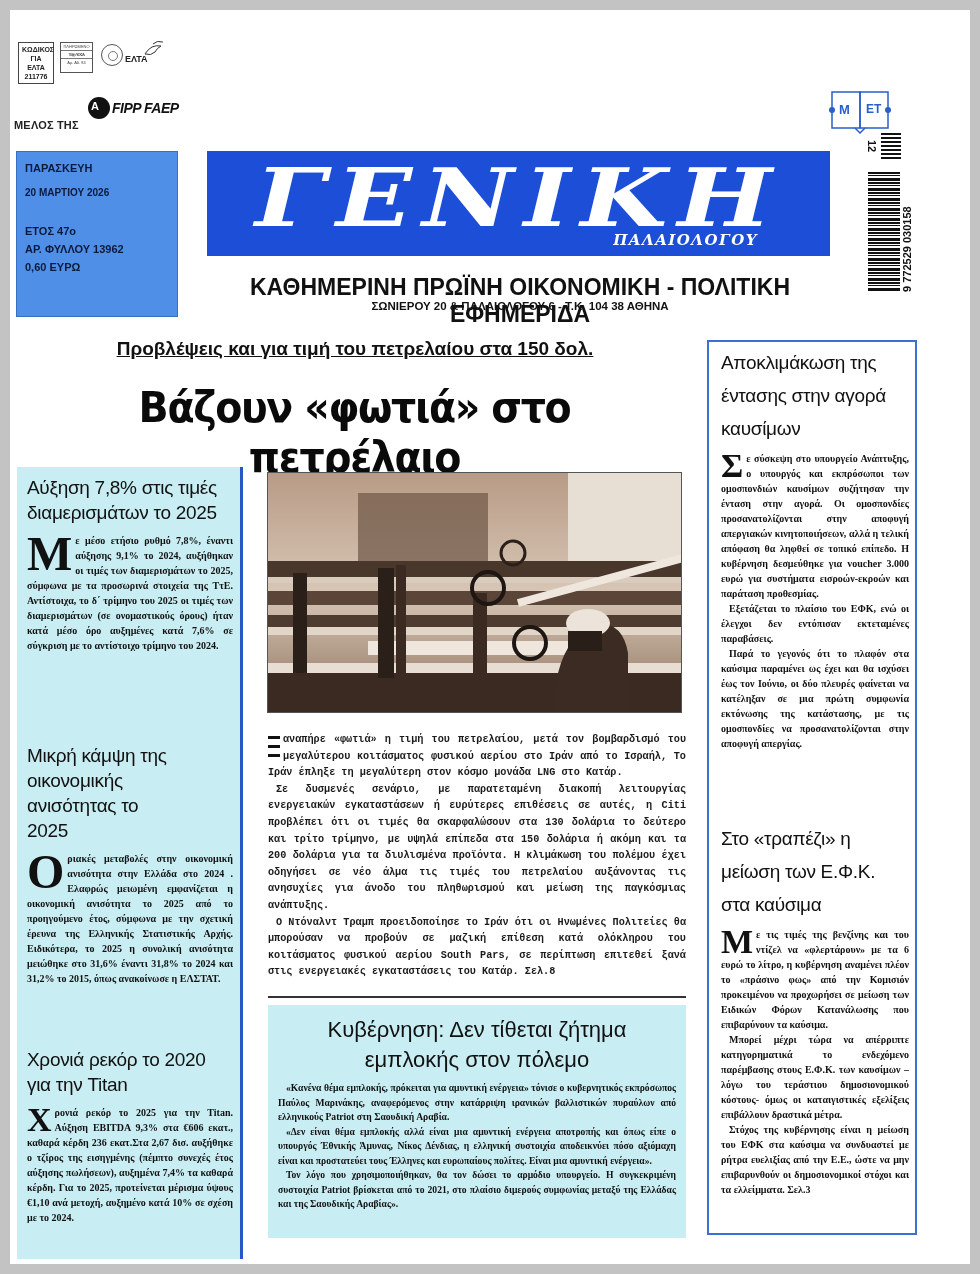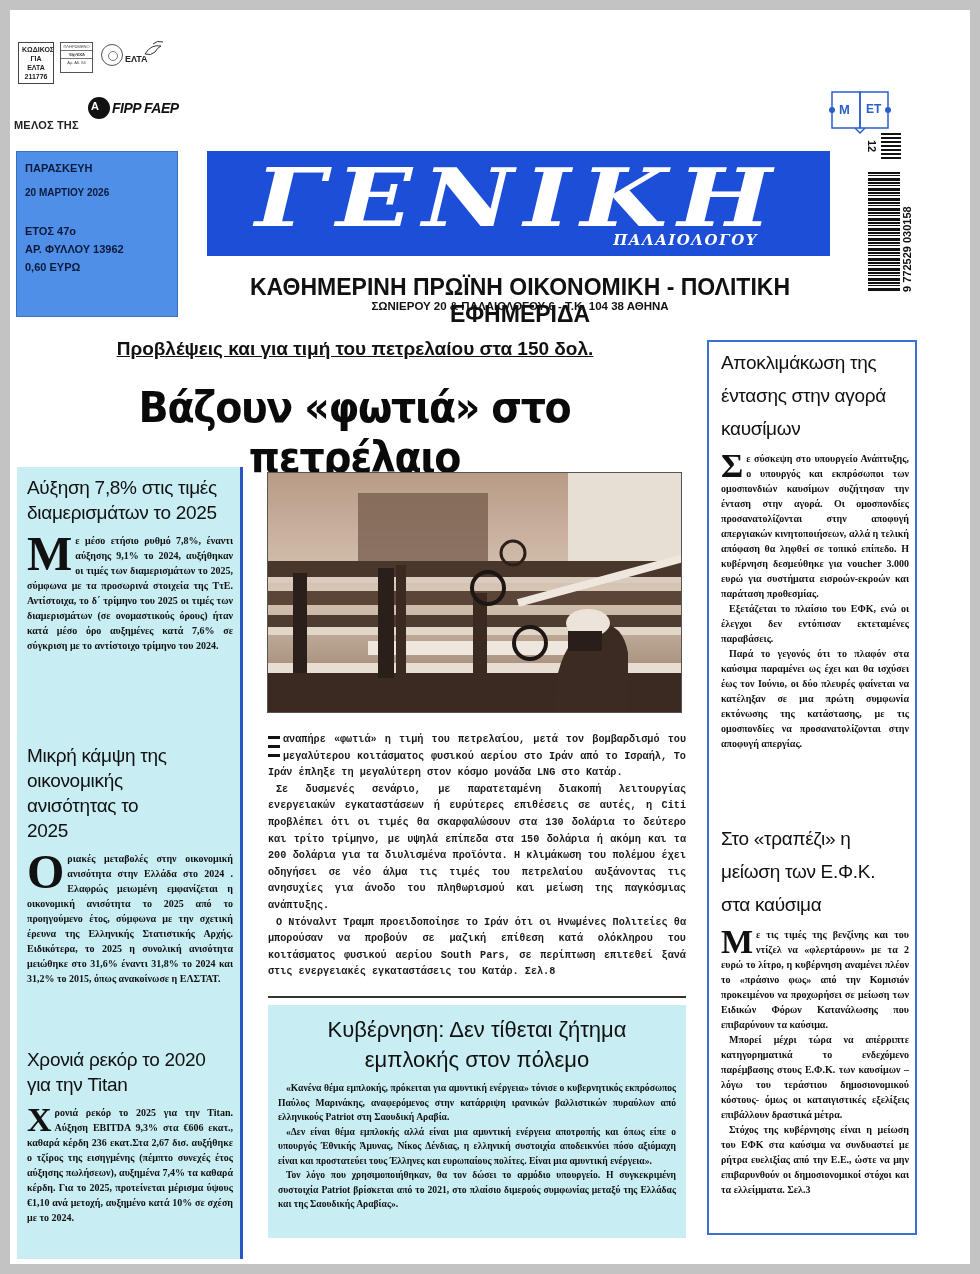--- a/index.html
+++ b/index.html
@@ -220,20 +220,20 @@
       <h3>Αποκλιμάκωση της έντασης στην αγορά καυσίμων</h3>
       <div class="serif-body">
         <p class="first"><span class="dropcap sm">Σ</span><span>ε σύσκεψη στο υπουργείο Ανάπτυξης, ο υπουργός και εκπρόσωποι των ομοσπονδιών καυσίμων συζήτησαν την ένταση στην αγορά. Οι ομοσπονδίες προσανατολίζονται στην αποφυγή απεργιακών κινητοποιήσεων, αλλά η τελική απόφαση θα ληφθεί σε τοπικό επίπεδο. Η κυβέρνηση δεσμεύθηκε για voucher 3.000 ευρώ για συστήματα εισροών-εκροών και παράταση προθεσμίας.</span></p>
         <p>Εξετάζεται το πλαίσιο του ΕΦΚ, ενώ οι έλεγχοι δεν εντόπισαν εκτεταμένες παραβάσεις.</p>
         <p>Παρά το γεγονός ότι το πλαφόν στα καύσιμα παραμένει ως έχει και θα ισχύσει έως τον Ιούνιο, οι δύο πλευρές φαίνεται να κατέληξαν σε μια πρώτη συμφωνία εκτόνωσης της κατάστασης, με τις ομοσπονδίες να προσανατολίζονται στην αποφυγή απεργίας.</p>
       </div>
     </div>
     <div class="rsec" style="top:480px;">
       <h3 style="width:170px;">Στο «τραπέζι» η μείωση των Ε.Φ.Κ. στα καύσιμα</h3>
       <div class="serif-body">
-        <p class="first"><span class="dropcap sm">Μ</span><span>ε τις τιμές της βενζίνης και του ντίζελ να «φλερτάρουν» με τα 2 ευρώ το λίτρο, η κυβέρνηση αναμένει πλέον το «πράσινο φως» από την Κομισιόν προκειμένου να προχωρήσει σε μείωση των Ειδικών Φόρων Κατανάλωσης που επιβαρύνουν τα καύσιμα.</span></p>
+        <p class="first"><span class="dropcap sm">Μ</span><span>ε τις τιμές της βενζίνης και του ντίζελ να «φλερτάρουν» με τα 6 ευρώ το λίτρο, η κυβέρνηση αναμένει πλέον το «πράσινο φως» από την Κομισιόν προκειμένου να προχωρήσει σε μείωση των Ειδικών Φόρων Κατανάλωσης που επιβαρύνουν τα καύσιμα.</span></p>
         <p>Μπορεί μέχρι τώρα να απέρριπτε κατηγορηματικά το ενδεχόμενο παρέμβασης στους Ε.Φ.Κ. των καυσίμων – λόγω του τεράστιου δημοσιονομικού κόστους- όμως οι καταιγιστικές εξελίξεις επιβάλλουν δραστικά μέτρα.</p>
         <p>Στόχος της κυβέρνησης είναι η μείωση του ΕΦΚ στα καύσιμα να συνδυαστεί με ρήτρα ευελιξίας από την Ε.Ε., ώστε να μην επιβαρυνθούν οι δημοσιονομικοί στόχοι και τα ελλείμματα. Σελ.3</p>
       </div>
     </div>
   </div>
 
 </div>
 
 </body></html>

